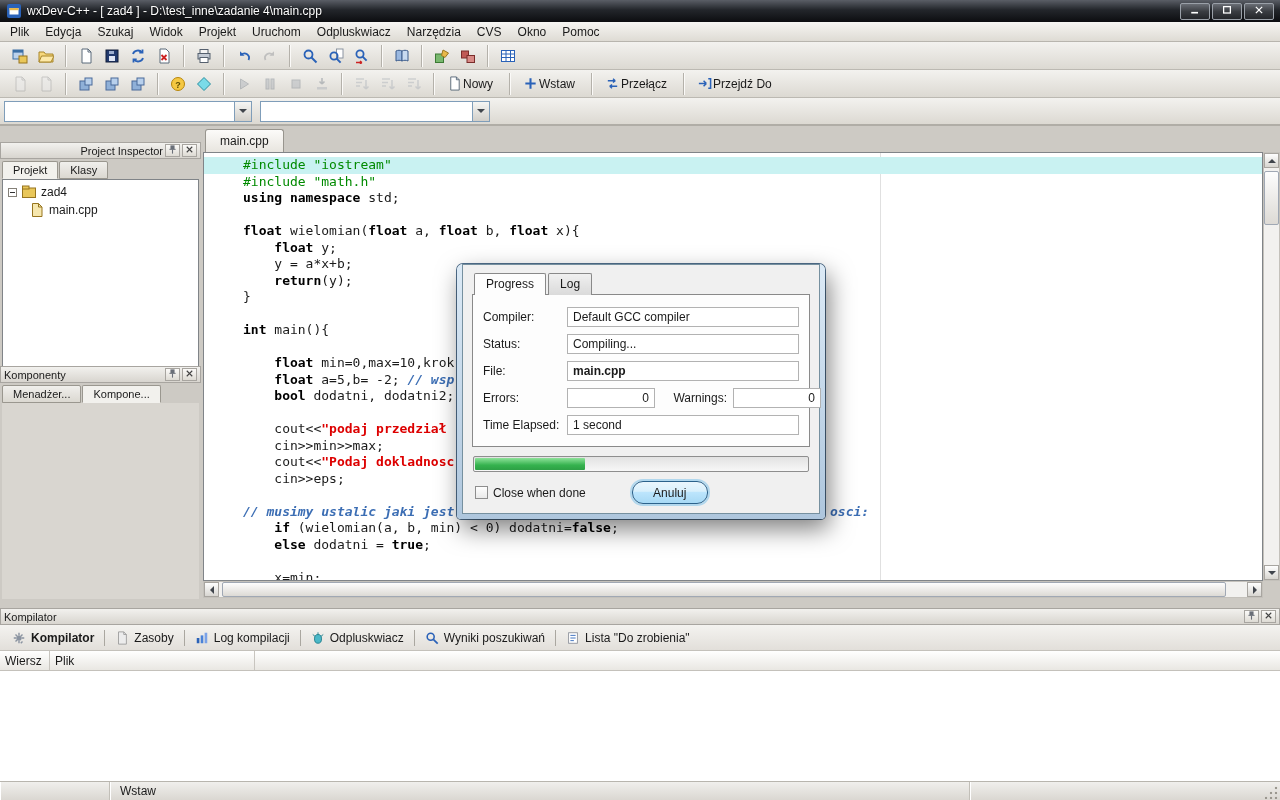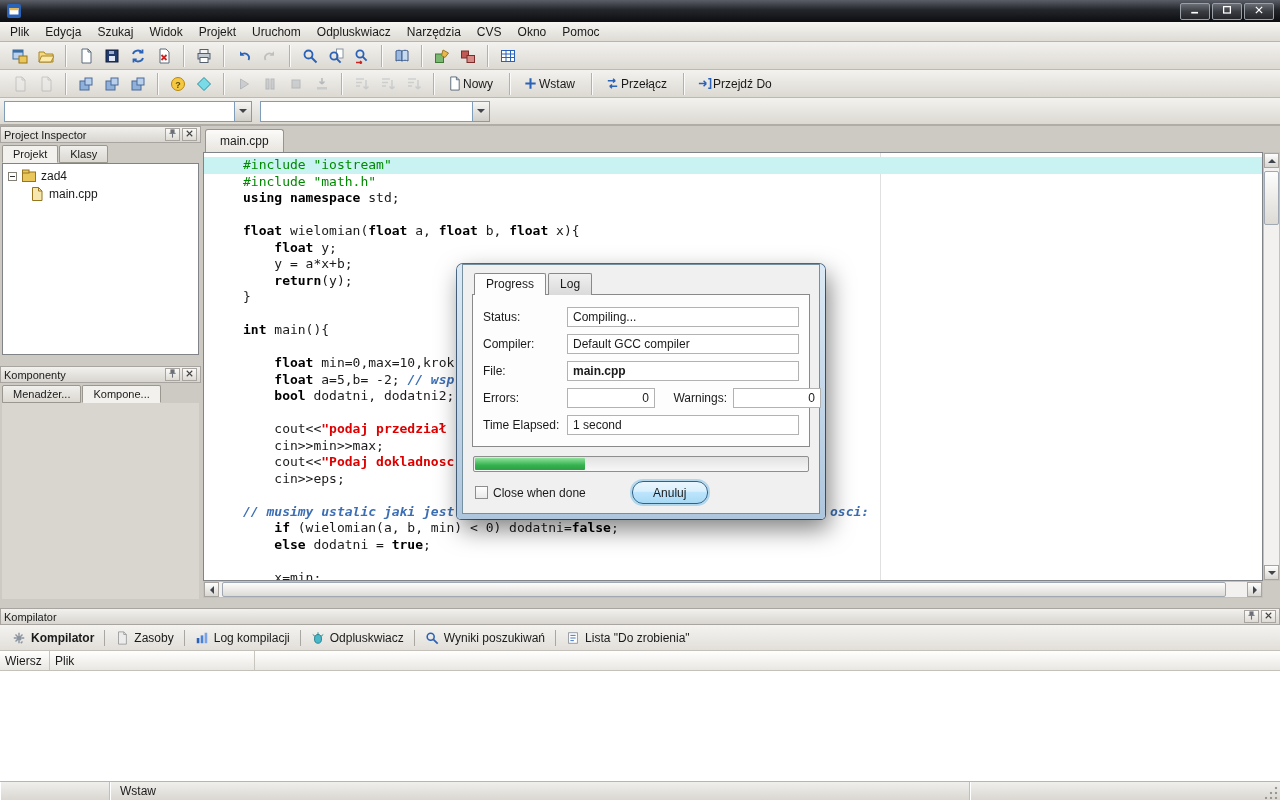--- a/index.html
+++ b/index.html
@@ -36,21 +36,21 @@
 .arrow-up{width:0;height:0;border-left:4px solid transparent;border-right:4px solid transparent;border-bottom:4px solid #40454c;}
 .arrow-left{width:0;height:0;border-top:4px solid transparent;border-bottom:4px solid transparent;border-right:4px solid #40454c;}
 .arrow-right{width:0;height:0;border-top:4px solid transparent;border-bottom:4px solid transparent;border-left:4px solid #40454c;}
 
 
 .workspace{position:absolute;left:0;top:126px;width:1280px;height:482px;background:#cdcac4;}
 .dock-header{height:17px;background:linear-gradient(#f2f1ee,#d8d5cf);border:1px solid #a8a5a0;display:flex;align-items:center;padding:0 3px;font-size:11px;}
 .dock-header .dh-title{flex:1;white-space:nowrap;overflow:hidden;}
 .dock-hbtn{width:15px;height:13px;display:flex;align-items:center;justify-content:center;border:1px solid #a8a5a0;background:linear-gradient(#fbfaf8,#dedbd4);margin-left:2px;}
 
-#project-inspector{position:absolute;left:0;top:0;width:201px;height:232px;}
+#project-inspector{position:absolute;left:0;top:16px;width:201px;height:232px;text-align:right;}
 #components-panel{position:absolute;left:0;top:240px;width:201px;height:240px;}
 .panel-tabs{display:flex;padding:2px 0 0 2px;}
 .ptab{padding:2px 10px;font-size:11px;border:1px solid #9a978f;background:linear-gradient(#f0efec,#dbd8d1);border-radius:2px 2px 0 0;margin-right:1px;white-space:nowrap;}
 .ptab.active{background:#f2f1ed;position:relative;z-index:2;border-bottom-color:#f2f1ed;}
 .tree{background:#fff;border:1px solid #808488;margin:0 2px;height:192px;overflow:hidden;padding-top:3px;}
 .tree-row{display:flex;align-items:center;height:18px;padding-left:5px;font-size:12px;gap:4px;white-space:nowrap;}
 .tree-row.child{padding-left:26px;}
 .expander{width:9px;height:9px;border:1px solid #848078;background:#fff;flex:none;position:relative;}
 .expander::after{content:"";position:absolute;left:1px;top:3px;width:5px;height:1px;background:#333;}
 .ticon{width:16px;height:16px;flex:none;}
@@ -120,20 +120,21 @@
 </style>
 </head>
 <body>
 
 <div class="titlebar">
   <span class="title-icon"><svg width="16" height="16" viewBox="0 0 16 16">
         <rect x="1" y="1" width="14" height="14" rx="2" fill="#2a62b8"></rect>
         <rect x="3.5" y="5" width="9" height="6.5" fill="#fff"></rect>
         <rect x="3.5" y="5" width="9" height="2.2" fill="#e8b84a"></rect>
       </svg></span>
+  <span class="title-text">wxDev-C++  - [ zad4 ] - D:\test_inne\zadanie 4\main.cpp</span>
   <span class="win-controls">
     <span class="win-btn">
         <span><svg width="12" height="12" viewBox="0 0 16 16">
             <rect x="3" y="10.5" width="9" height="2.2" fill="#fff"></rect>
           </svg></span>
       </span>
     <span class="win-btn">
         <span><svg width="12" height="12" viewBox="0 0 16 16">
             <rect x="3.5" y="3.5" width="9" height="8.5" fill="none" stroke="#fff" stroke-width="1.7"></rect>
           </svg></span>
@@ -571,26 +572,26 @@
 </div>
 
 <div id="dialog">
   <div class="dlg-body">
     <div class="dlg-tabs">
         <span class="dtab active">Progress</span>
         <span class="dtab">Log</span>
       </div>
     <div class="dlg-panel">
         <div class="drow">
+          <span class="dlabel">Compiler:</span>
+          <span class="dval">Default GCC compiler</span>
+        </div>
+        <div class="drow">
           <span class="dlabel">Status:</span>
           <span class="dval">Compiling...</span>
-        </div>
-        <div class="drow">
-          <span class="dlabel">Compiler:</span>
-          <span class="dval">Default GCC compiler</span>
         </div>
         <div class="drow">
           <span class="dlabel">File:</span>
           <span class="dval bold">main.cpp</span>
         </div>
         <div class="drow">
           <span class="dlabel">Errors:</span>
           <span class="dval num">0</span>
           <span class="dlabel2">Warnings:</span>
           <span class="dval num">0</span>

